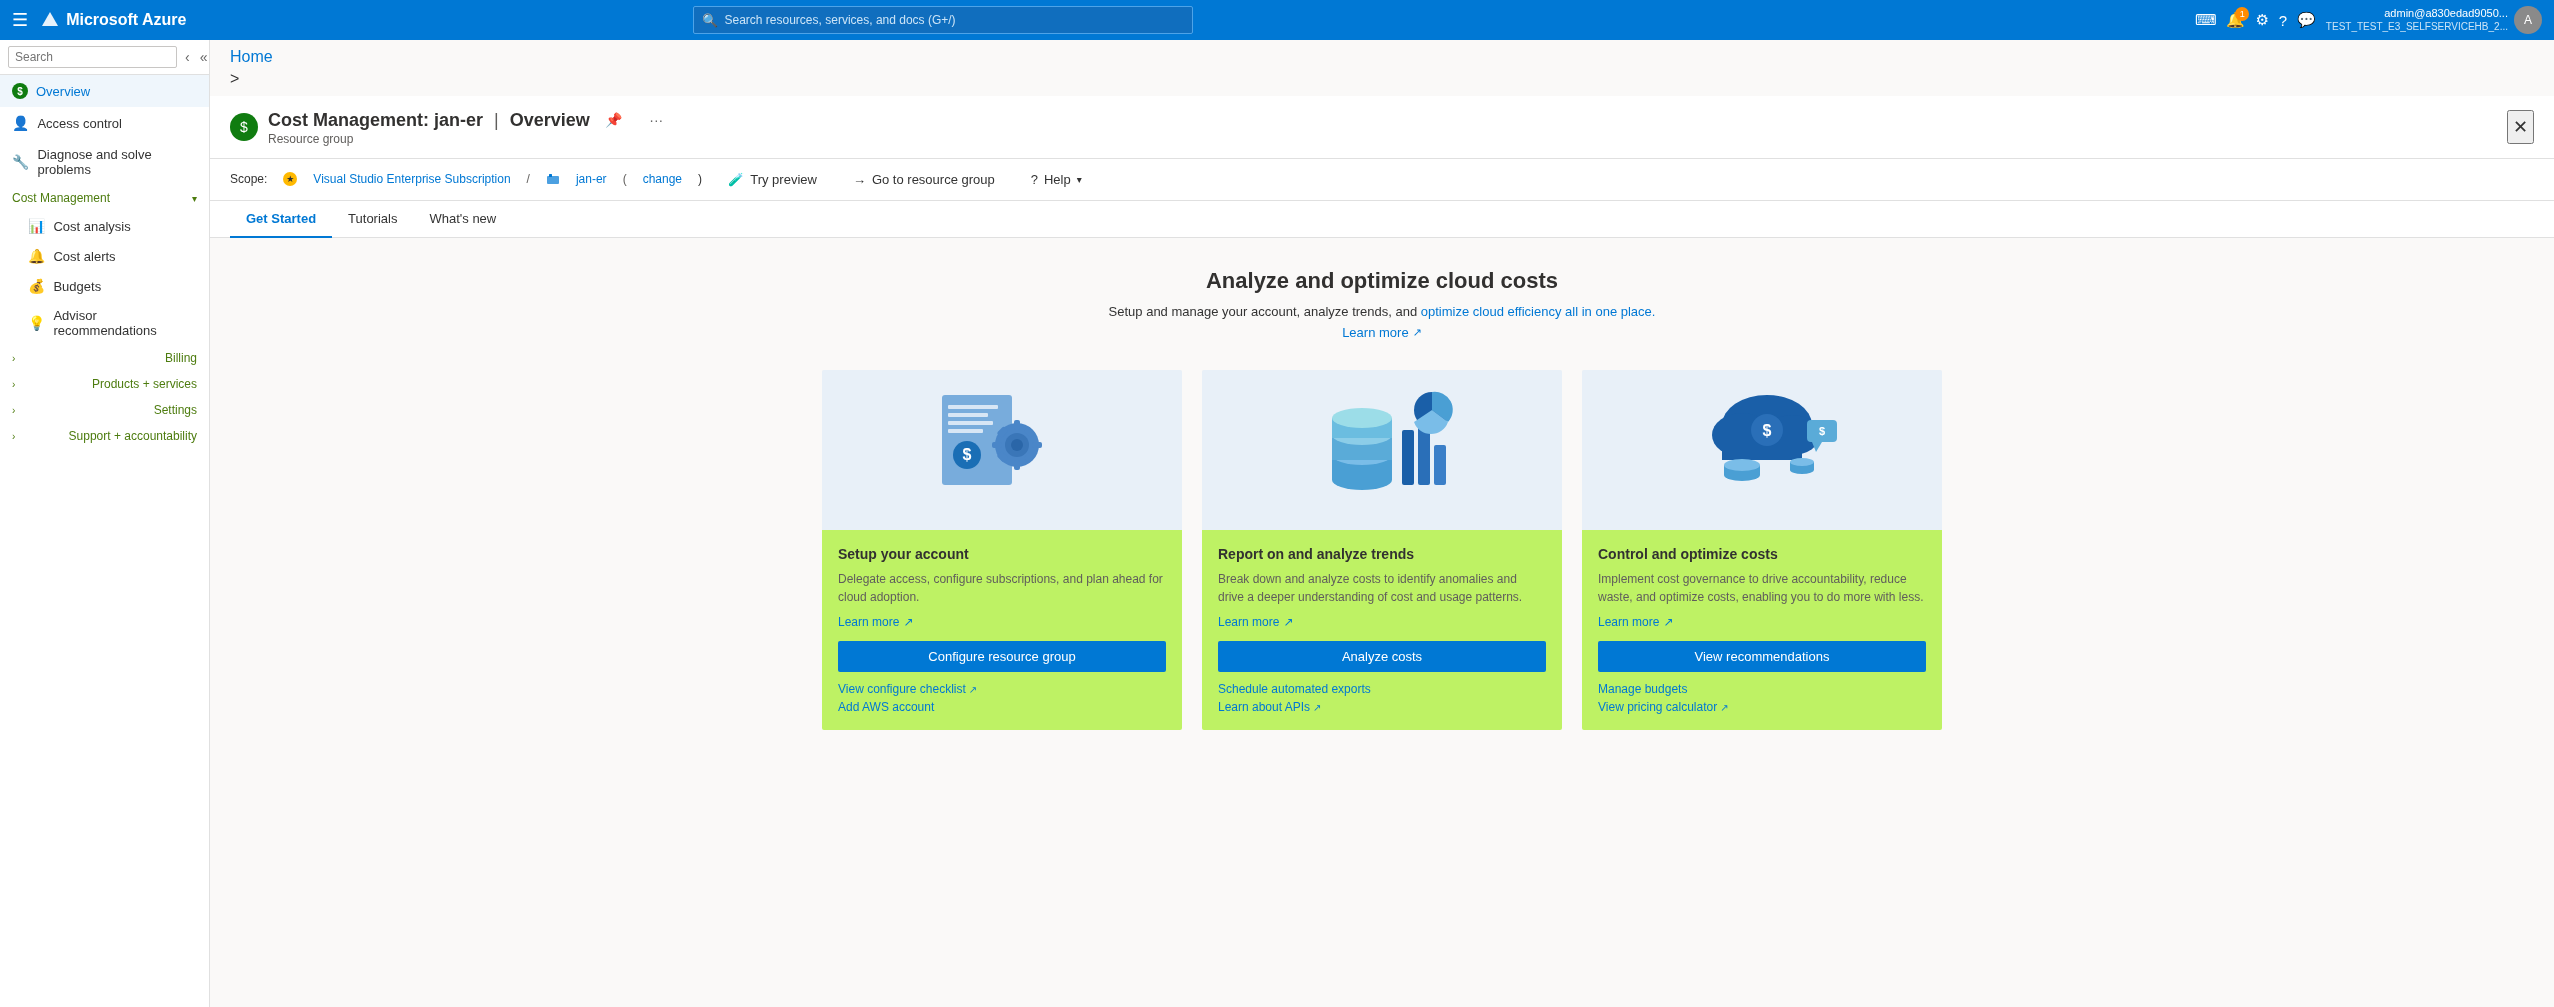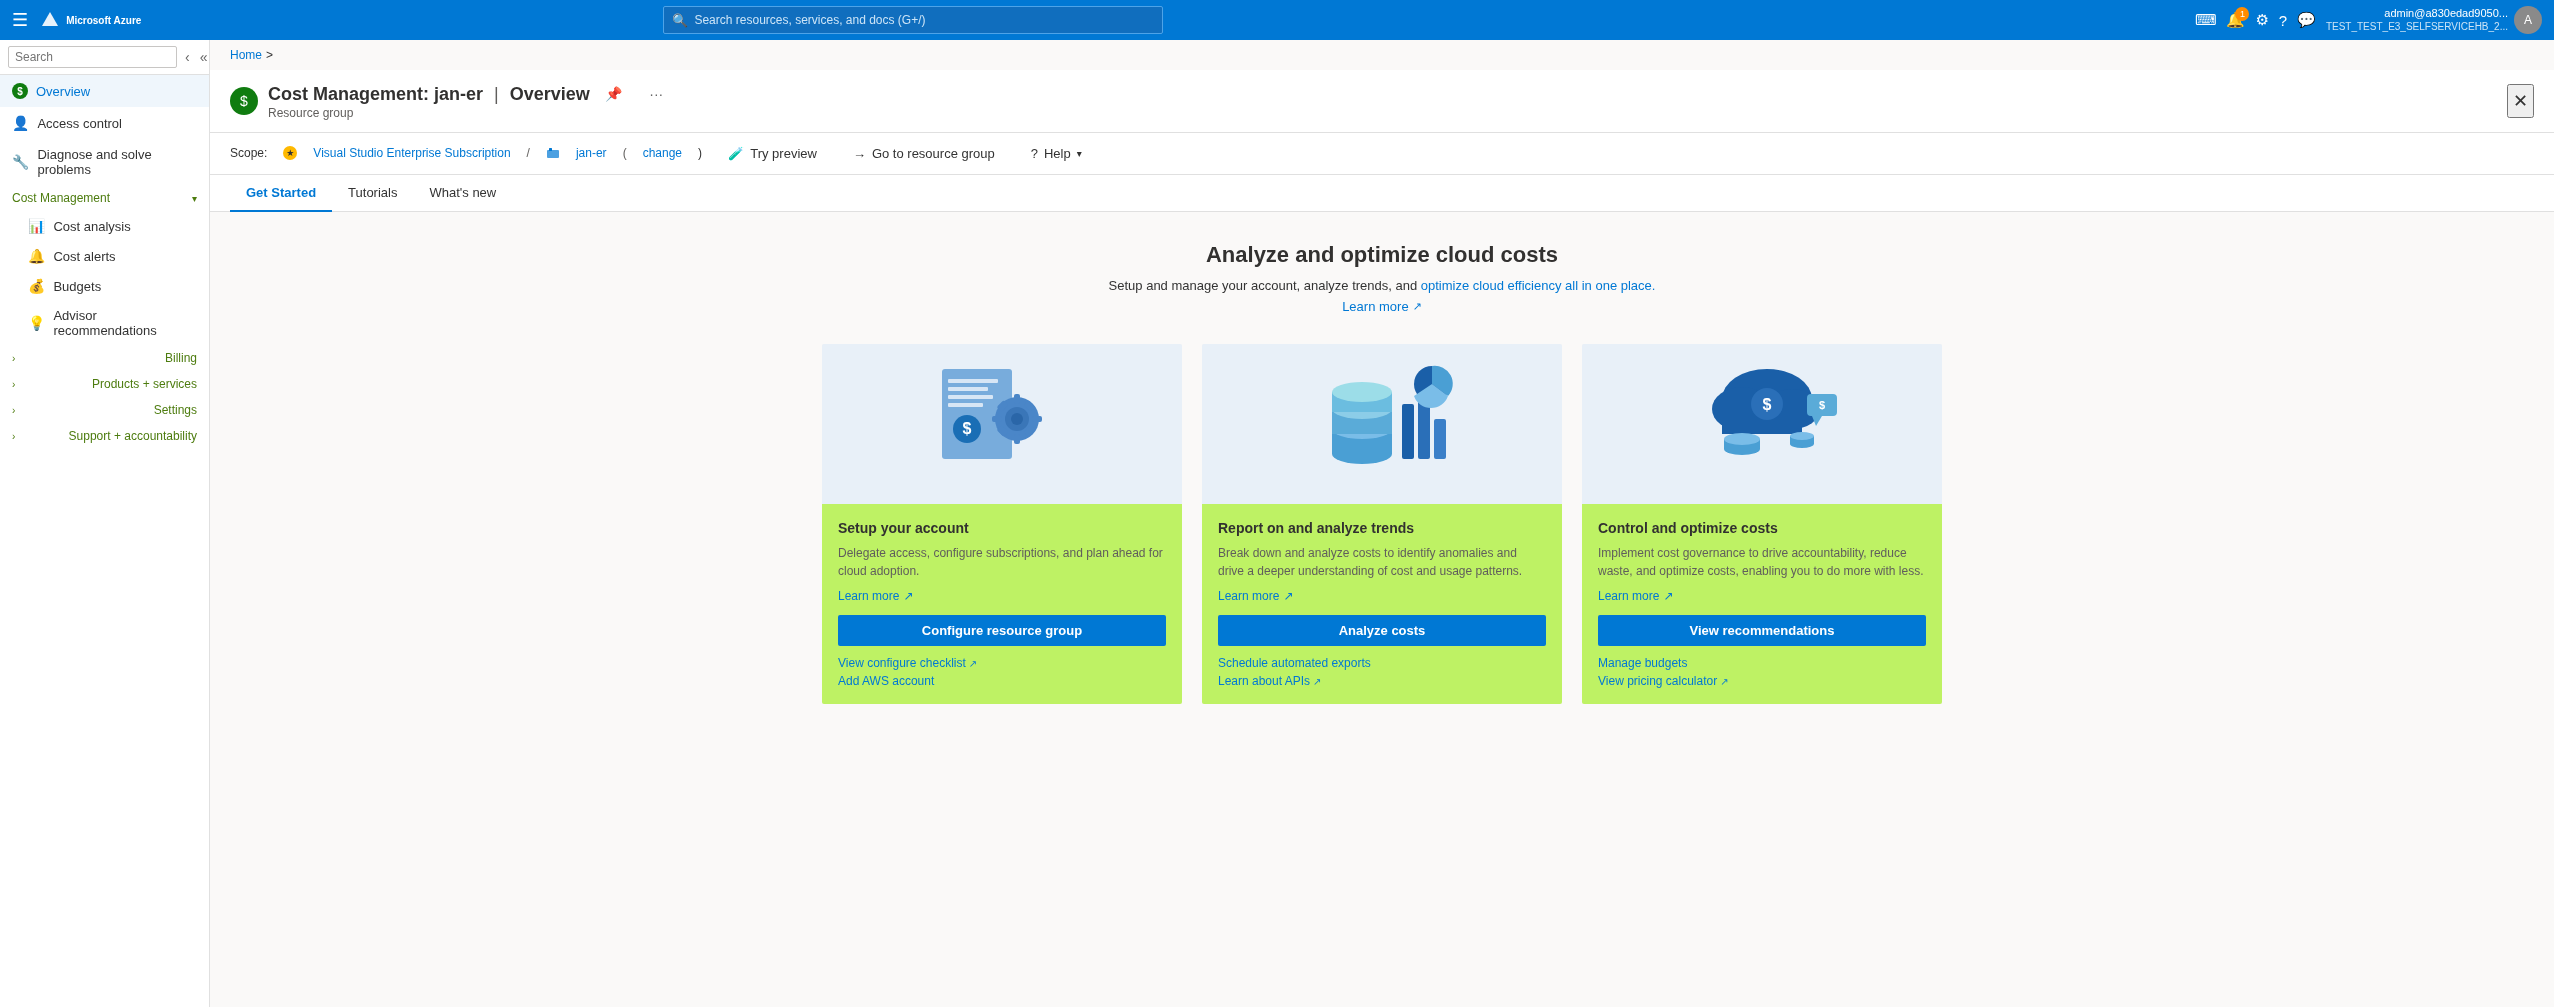--- a/index.html
+++ b/index.html
@@ -6,21 +6,21 @@
     body { font-family: 'Segoe UI', sans-serif; font-size: 13px; color: #333; background: #f3f2f1; overflow: hidden; }
 
     
     .top-nav {
       display: flex; align-items: center;
       background: #0078d4; color: #fff;
       height: 40px; padding: 0 12px; gap: 12px;
       position: fixed; top: 0; left: 0; right: 0; z-index: 1000;
     }
     .top-nav .hamburger { font-size: 18px; cursor: pointer; }
-    .top-nav .brand { display: flex; align-items: center; gap: 6px; font-size: 10px; font-weight: 600; white-space: nowrap; }
+    .top-nav .brand { display: flex; align-items: center; gap: 6px; font-size: 16px; font-weight: 600; white-space: nowrap; }
     .top-nav .brand-logo { width: 20px; height: 20px; }
     .search-bar {
       flex: 1; max-width: 500px; margin: 0 auto;
       background: #106ebe; border: 1px solid #4da3e8; border-radius: 2px;
       display: flex; align-items: center; padding: 0 8px; gap: 6px; height: 28px;
     }
     .search-bar input {
       background: transparent; border: none; outline: none; color: #fff; width: 100%; font-size: 12px;
     }
     .search-bar input::placeholder { color: #cce4f7; }
@@ -56,21 +56,21 @@
 
     .sidebar-sub-item {
       display: flex; align-items: center; gap: 8px;
       padding: 7px 12px 7px 28px; cursor: pointer; font-size: 13px; color: #333;
     }
 
     
     .content-area { flex: 1; overflow-y: auto; background: #faf9f8; }
 
     
-    .breadcrumb { padding: 8px 20px; font-size: 12px; color: #0078d4; display: flex; align-items: flex-end; gap: 4px; }
+    .breadcrumb { padding: 8px 20px; font-size: 16px; color: #0078d4; display: flex; align-items: flex-start; gap: 4px; flex-direction: column; }
     .breadcrumb span { color: #333; }
 
     
     .page-header {
       background: #fff; padding: 12px 20px; border-bottom: 1px solid #e0e0e0;
       display: flex; align-items: center; justify-content: space-between;
     }
     .page-header-left { display: flex; align-items: center; gap: 10px; }
     .page-header-icon {
       width: 28px; height: 28px; background: #107c10; border-radius: 50%;
@@ -118,21 +118,21 @@
     .card { background: #f3f2f1; border-radius: 2px; overflow: hidden; }
     .card-image {
       height: 160px; display: flex; align-items: center; justify-content: center; overflow: hidden;
     }
     .card-body { padding: 16px; background: #bef264; }
     .card-title { font-size: 14px; font-weight: 600; margin-bottom: 8px; color: #323130; }
     .card-desc { font-size: 12px; color: #605e5c; line-height: 1.5; margin-bottom: 8px; }
     .card-learn { font-size: 12px; color: #0078d4; text-decoration: none; display: inline-flex; align-items: center; gap: 4px; margin-bottom: 12px; cursor: pointer; }
     .card-cta {
       display: block; width: 100%; padding: 8px; background: #0078d4; color: #fff;
-      border: none; cursor: pointer; font-size: 13px; font-weight: 700; text-align: center; margin-bottom: 10px;
+      border: none; cursor: pointer; font-size: 13px; font-weight: 400; text-align: center; margin-bottom: 10px;
       border-radius: 2px;
     }
     .card-links { display: flex; flex-direction: column; gap: 4px; }
     .card-link { font-size: 12px; color: #0078d4; text-decoration: none; cursor: pointer; display: inline-flex; align-items: center; gap: 3px; }
 
     .sidebar-search-wrapper { display: flex; align-items: center; padding: 6px 8px; gap: 4px; border-bottom: 1px solid #e0e0e0; }
     .sidebar-search-wrapper input { flex: 1; border: 1px solid #c8c6c4; padding: 3px 6px; font-size: 12px; border-radius: 2px; outline: none; }
     .sidebar-collapse-btns { display: flex; gap: 2px; }
     .sidebar-collapse-btns button { background: transparent; border: none; cursor: pointer; font-size: 14px; color: #666; padding: 2px 4px; }
   </style>

